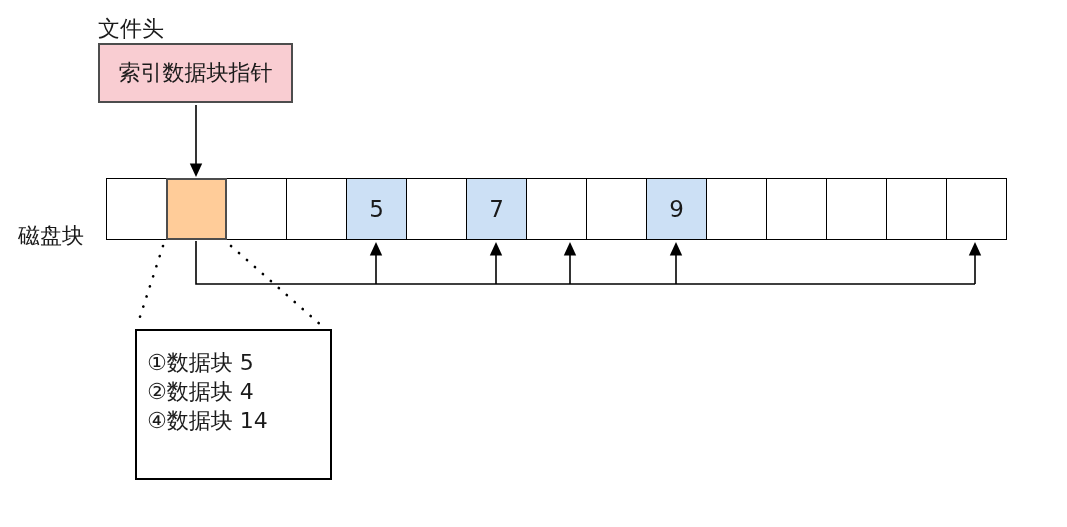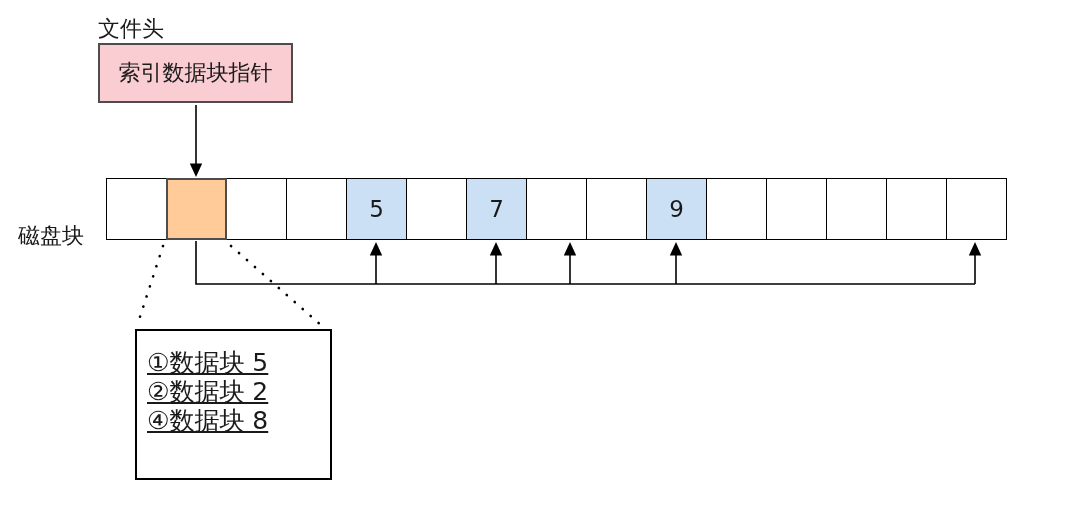--- a/index.html
+++ b/index.html
@@ -80,24 +80,23 @@
     left: 135px;
     top: 329px;
     width: 197px;
     height: 151px;
     box-sizing: border-box;
     background: #ffffff;
     border: 2px solid var(--block-border, #000000);
     padding: 17px 0 0 10px;
   }
   .index-entry {
-    font-size: 25px;
+    font-size: 22px;
     line-height: 29px;
     white-space: nowrap;
-    text-decoration: underline;
   }
   #index-caption {
     left: 135px;
     top: 493px;
     width: 197px;
     text-align: center;
   }
   #wires {
     position: absolute;
     left: 0;
@@ -134,22 +133,22 @@
     <div class="block data">9</div>
     <div class="block empty"></div>
     <div class="block empty"></div>
     <div class="block empty"></div>
     <div class="block empty"></div>
     <div class="block empty"></div>
   </div>
 
   <div id="index-box">
     <div class="index-entry">①数据块 5</div>
-    <div class="index-entry">②数据块 2</div>
-    <div class="index-entry">④数据块 8</div>
+    <div class="index-entry">②数据块 4</div>
+    <div class="index-entry">④数据块 14</div>
   </div>
 
 
   <svg id="wires" width="1067" height="527" viewBox="0 0 1067 527">
 
     <g>
       <line x1="196" y1="105" x2="196" y2="164" stroke-width="1.6"></line>
       <polygon points="196,177 189.8,163.5 202.2,163.5"></polygon>
     </g>
 

